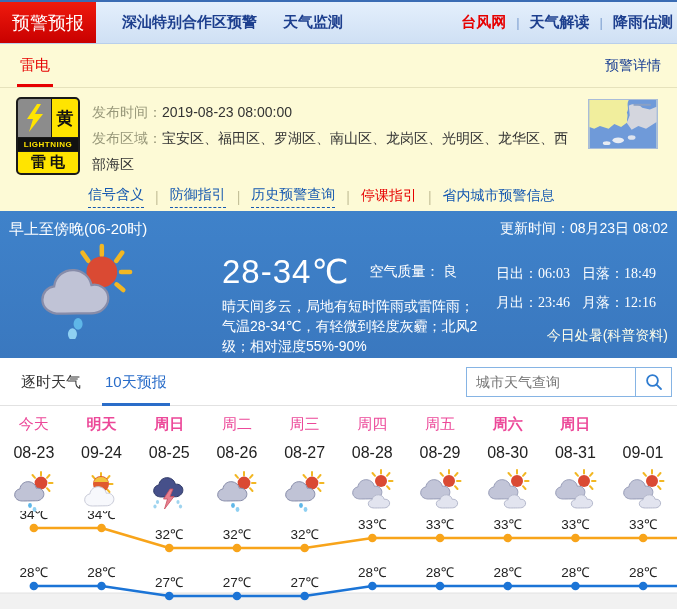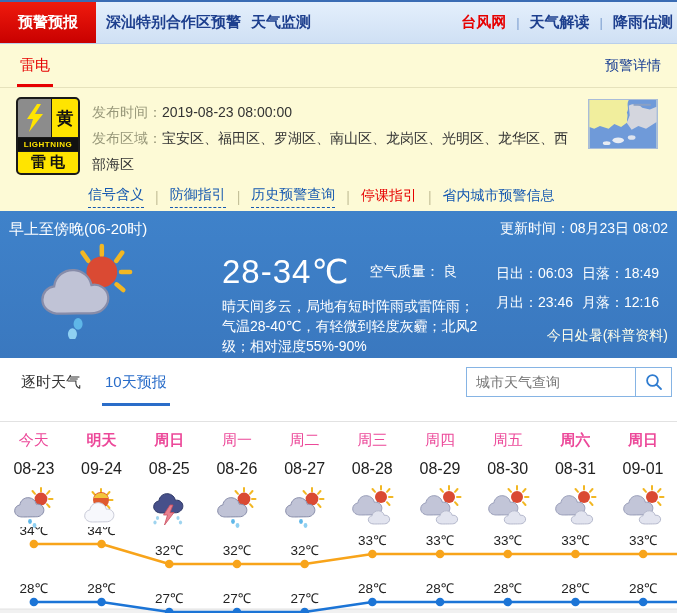--- a/index.html
+++ b/index.html
@@ -3,23 +3,23 @@
 <meta charset="utf-8">
 <style>
   * { margin:0; padding:0; box-sizing:border-box; }
   body { font-family:"Liberation Sans","DejaVu Sans",sans-serif; background:#fff; }
   .page { position:relative; width:677px; height:613px; overflow:hidden; background:#fff; border-top:2px solid #3a6cb4; }
 
   
   .topnav { height:42px; display:flex; align-items:stretch;
     background:linear-gradient(#e4effc,#cfe0f4); border-bottom:1px solid #b9cfeb; }
   .nav-tab-active { width:96px; display:flex; align-items:center; justify-content:center;
-    background:linear-gradient(#ef1a0d,#c90000); color:#fff; font-weight:bold; font-size:15px; cursor:pointer; }
+    background:linear-gradient(#ef1a0d,#c90000); color:#fff; font-weight:normal; font-size:18px; cursor:pointer; }
   .nav-link { display:flex; align-items:center; font-weight:bold; font-size:15px;
-    color:#1d3f8e; text-decoration:none; margin-left:10px; cursor:pointer; }
+    color:#1d3f8e; text-decoration:none; margin-left:26px; cursor:pointer; }
   .nav-right { margin-left:auto; display:flex; align-items:center; padding-right:4px; }
   .nav-right .nav-link { margin-left:0; }
   .nav-sep { color:#7d9fd0; margin:0 10px; font-size:13px; }
   .nav-link.red { color:#e60000; }
 
   
   .warning-section { background:#fdfad6; height:167px; }
   .warning-bar { display:flex; justify-content:space-between; align-items:stretch;
     border-bottom:1px solid #e6e2bc; height:44px; }
   .warn-type { margin-left:17px; padding:12px 3px 0; color:#e60000; font-size:15px;
@@ -51,25 +51,25 @@
   .cur-head { display:flex; justify-content:space-between; font-size:15px; }
   .cur-update { font-size:14px; }
   .cur-body { display:flex; margin-top:2px; }
   .cur-icon { width:213px; padding-left:25px; flex:none; }
   .cur-main { width:262px; flex:none; }
   .temp-row { display:flex; align-items:center; margin-top:11px; }
   .big-temp { font-size:33px; letter-spacing:1px; }
   .air { font-size:14px; margin-left:20px; }
   .desc { font-size:14px; line-height:20px; margin-top:5px; }
   .cur-right { margin-left:auto; width:172px; font-size:14px; padding-top:24px; }
-  .sun-grid { display:grid; grid-template-columns:86px auto; row-gap:11px; }
+  .sun-grid { display:grid; grid-template-columns:86px auto; row-gap:11px;font-family:Liberation Serif, serif; }
   .solar-term { display:block; margin-top:15px; text-align:right; color:#fdfdea; text-decoration:none; cursor:pointer; }
 
   
-  .tabbar { position:relative; height:64px; border-bottom:1px solid #e2e2e2; display:flex; }
+  .tabbar { position:relative; height:48px; border-bottom:1px solid #e2e2e2; display:flex; }
   .tab { margin-left:18px; padding:15px 3px 0; font-size:15px; color:#333; cursor:pointer; height:48px; }
   .tab.active { color:#2a6dc9; border-bottom:3px solid #2a6dc9; margin-bottom:-1px; }
   .search { position:absolute; right:5px; top:9px; display:flex; border:1px solid #86b4e4; background:#fff; }
   .search input { border:none; outline:none; width:168px; height:28px; padding:0 9px; font-size:14px; color:#333;
     font-family:inherit; background:transparent; }
   .search button { width:36px; height:28px; background:#fff; border:none; border-left:1px solid #86b4e4;
     display:flex; align-items:center; justify-content:center; cursor:pointer; }
 
   
   .forecast { padding-top:6px; }
@@ -164,21 +164,21 @@
           <path d="M11.5 32c-4.6 0-7.8-2.6-7.8-6.2 0-3 2.2-5.5 5.2-5.9.5-4.4 4.4-7.6 9-7.2 3.7.3 6.8 3 7.5 6.6 3.5-.7 6.9 1.5 7.4 5 .5 3.5-2.3 6.8-6.1 7.4-.5.1-14.7.3-15.2.3z" fill="#c0c3d6" stroke="#878ca9" stroke-width="1"></path>
           <ellipse cx="19.5" cy="36.5" rx="2" ry="2.6" fill="#5fb7e8"></ellipse>
           <ellipse cx="17" cy="41" rx="2" ry="2.6" fill="#8fd0f2"></ellipse>
         </svg>
       </div>
       <div class="cur-main">
         <div class="temp-row">
           <span class="big-temp">28-34℃</span>
           <span class="air"><span>空气质量：</span> <span>良</span></span>
         </div>
-        <p class="desc">晴天间多云，局地有短时阵雨或雷阵雨；气温28-40℃，有轻微到轻度灰霾；北风2级；相对湿度55%-90%</p>
+        <p class="desc">晴天间多云，局地有短时阵雨或雷阵雨；气温28-34℃，有轻微到轻度灰霾；北风2级；相对湿度55%-90%</p>
       </div>
       <div class="cur-right">
         <div class="sun-grid">
           <span><span>日出：</span><span>06:03</span></span>
           <span><span>日落：</span><span>18:49</span></span>
           <span><span>月出：</span><span>23:46</span></span>
           <span><span>月落：</span><span>12:16</span></span>
         </div>
         <a class="solar-term">今日处暑(科普资料)</a>
       </div>
@@ -197,21 +197,20 @@
         </svg>
       </button>
     </div>
   </div>
 
   <div class="forecast">
     <div class="frow days" id="row-days">
         <div class="fcol">今天</div>
         <div class="fcol b">明天</div>
         <div class="fcol b">周日</div>
-        <div class="fcol">周一</div>
         <div class="fcol">周二</div>
         <div class="fcol">周三</div>
         <div class="fcol">周四</div>
         <div class="fcol">周五</div>
         <div class="fcol b">周六</div>
         <div class="fcol b">周日</div>
       </div>
     <div class="frow dates" id="row-dates">
         <div class="fcol">08-23</div>
         <div class="fcol">09-24</div>

